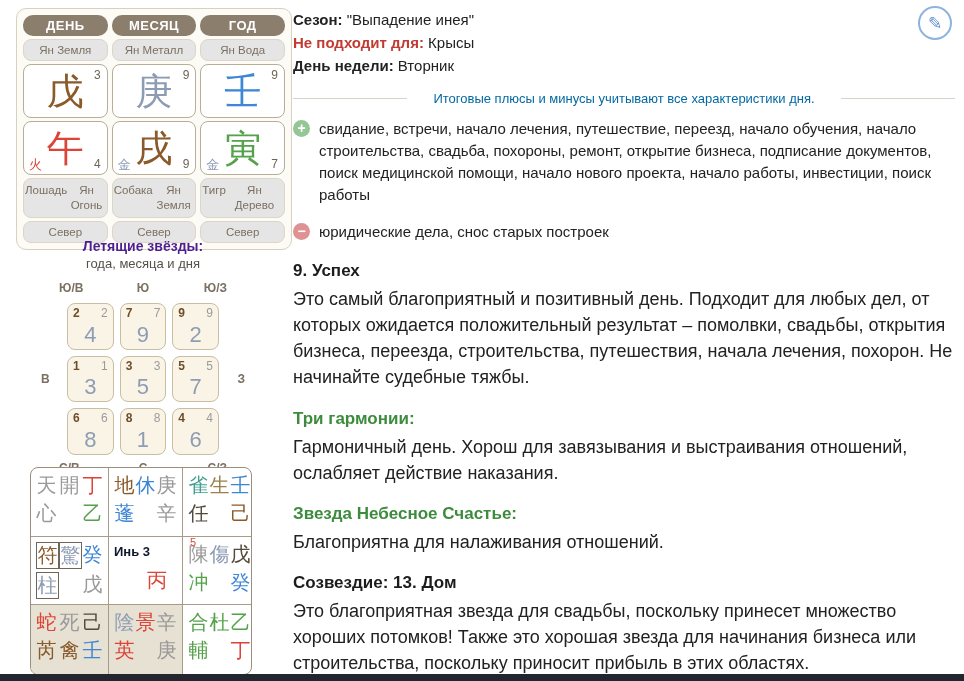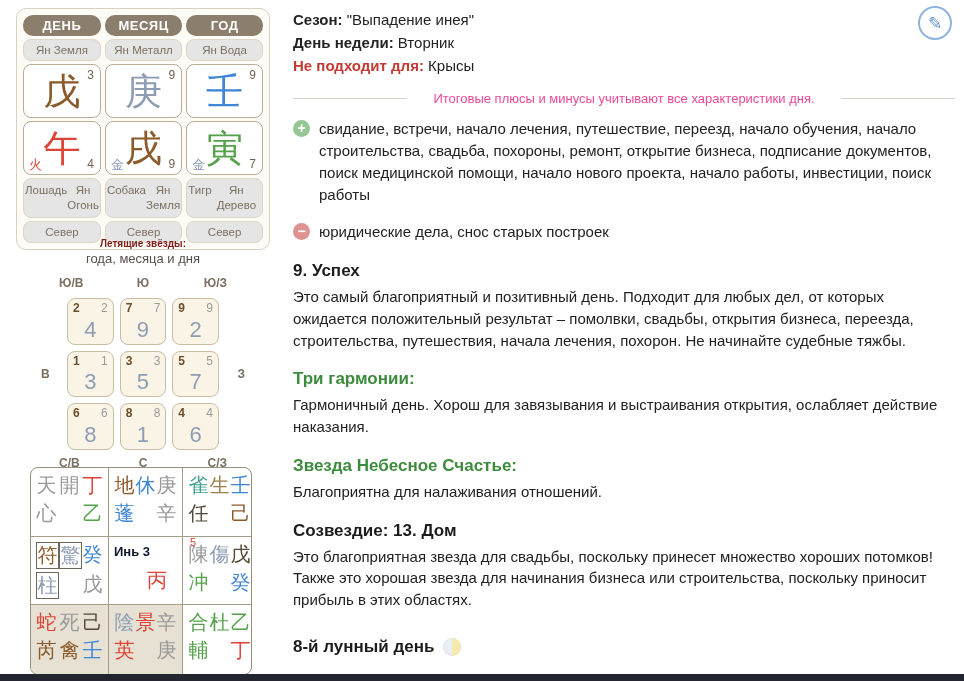--- a/index.html
+++ b/index.html
@@ -1,20 +1,20 @@
 <!DOCTYPE html>
 <html><head>
 <meta charset="utf-8">
 <style>
   html,body{margin:0;padding:0;background:#fff;}
   #app{position:relative;width:964px;height:681px;background:#ffffff;overflow:hidden;
        font-family:"Liberation Sans",sans-serif;color:#222;}
 
   
-  .pillars-panel{position:absolute;left:16px;top:8px;width:254px;box-sizing:border-box;
+  .pillars-panel{position:absolute;left:16px;top:8px;width:276px;box-sizing:border-box;
     border:1px solid #d9d0c0;border-radius:10px;background:#fdfbf5;padding:6px;
     display:grid;grid-template-columns:repeat(3,1fr);gap:4px;}
   .pcol{display:flex;flex-direction:column;gap:3px;}
   .pill-header{background:#8c7e6d;color:#fff;border-radius:10px;font-weight:bold;
     font-size:13px;text-align:center;padding:3px 0;letter-spacing:.5px;cursor:pointer;}
   .pill{background:#e5e5e5;border:1px solid #ddd5c6;border-radius:8px;font-size:11.5px;
     color:#7b7061;text-align:center;padding:4px 1px;}
   .charbox{position:relative;background:#fff;border:1px solid #b9ad97;border-radius:8px;
     height:52px;display:flex;align-items:center;justify-content:center;}
   .bigchar{font-size:37px;line-height:1;font-family:"DejaVu Sans",sans-serif;}
@@ -23,21 +23,21 @@
   .elem{position:absolute;bottom:3px;left:5px;font-size:13px;line-height:1;}
   .animal{line-height:1.3;display:flex;flex-direction:row;}
 
   
   .c-brown{color:#8a5a2a;} .c-slate{color:#8d9cb3;} .c-blue{color:#3e86d6;}
   .c-red{color:#dc4438;} .c-green{color:#55a24b;} .c-gray{color:#9a9a9a;}
   .c-dark{color:#54493a;} .c-teal{color:#3f9e8f;} .c-olive{color:#97824d;}
 
   
   .stars-panel{position:absolute;left:16px;top:238px;width:254px;text-align:center;}
-  .stars-title{font-weight:bold;font-size:10px;color:#7f1d1d;}
+  .stars-title{font-weight:bold;font-size:14px;color:#4c1d95;}
   .stars-sub{font-size:13px;color:#55504a;margin-top:2px;}
   .stars-area{position:relative;width:152px;height:152px;margin:32px auto 0;}
   .stars-grid{display:grid;grid-template-columns:repeat(3,1fr);grid-template-rows:repeat(3,1fr);
     gap:6px;width:100%;height:100%;}
   .fs-cell{position:relative;background:#f9f4e6;border:1px solid #c9bda3;border-radius:8px;
     display:flex;align-items:flex-end;justify-content:center;padding-bottom:3px;box-sizing:border-box;}
   .fs-main{font-size:22px;color:#8f9db4;line-height:1;}
   .fs-left{position:absolute;top:2px;left:5px;font-size:12px;font-weight:bold;color:#6e4e2a;}
   .fs-right{position:absolute;top:2px;right:5px;font-size:12px;color:#9b9b9b;}
   .dir{position:absolute;font-size:12px;font-weight:bold;color:#7b7061;}
@@ -64,30 +64,30 @@
   .qm-corner{position:absolute;right:15px;bottom:10px;font-size:20px;
     font-family:"DejaVu Sans",sans-serif;}
   .qm-sup{position:absolute;top:0px;left:7px;font-size:11px;line-height:1;}
 
   
   .content{position:absolute;left:293px;top:10px;width:662px;}
   .info-line{font-size:15px;line-height:1.32;margin-bottom:3px;color:#222;}
   .info-line b{font-weight:bold;text-align:right;}
   .info-line.unsuit b{color:#c23b32;}
   .divider{display:flex;align-items:center;gap:26px;margin:16px 0 12px;
-    color:#ec4899;font-size:13px;white-space:nowrap;}
+    color:#0369a1;font-size:13px;white-space:nowrap;}
   .divider .line{flex:1;height:1px;background:#d8d3ca;}
   .lrow{display:flex;gap:9px;font-size:15px;line-height:1.45;margin:8px 0 16px;color:#222;}
   .licon{flex-shrink:0;width:17px;height:17px;border-radius:50%;color:#fff;
     font-size:14px;line-height:16px;text-align:center;margin-top:2px;font-weight:bold;}
   .licon.plus{background:#95c795;}
   .licon.minus{background:#df9292;}
   .sec-h{font-size:17px;font-weight:bold;margin:18px 0 5px;color:#1c1c1c;}
   .sec-h.green{color:#3d8b3d;}
-  .sec-p{font-size:15px;line-height:1.45;margin:0;color:#222;}
+  .sec-p{font-size:18px;line-height:1.45;margin:0;color:#222;}
   .moon-line{display:flex;align-items:center;gap:8px;margin-top:26px;}
   .moon{width:18px;height:18px;border-radius:50%;
     background:linear-gradient(90deg,#e9eef4 50%,#f6e9ae 50%);
     box-shadow:0 0 1px rgba(0,0,0,.15) inset;}
 
   .edit-btn{position:absolute;right:12px;top:6px;width:34px;height:34px;border-radius:50%;
     border:2px solid #8fb3dd;background:#fff;color:#5b8fd4;display:flex;align-items:center;
     justify-content:center;font-size:17px;cursor:pointer;}
 
   .bottom-bar{position:absolute;left:0;bottom:0;width:964px;height:7px;background:#23262e;}
@@ -321,27 +321,27 @@
           <span class="qm-ch c-red">丁</span>
         </div>
       </div>
     </div>
 
   <div class="content">
     <div class="info-line">
       <b>Сезон:</b>
       <span>"Выпадение инея"</span>
     </div>
+    <div class="info-line unsuit">
+      <b>Не подходит для:</b>
+      <span>Крысы</span>
+    </div>
     <div class="info-line">
       <b>День недели:</b>
       <span>Вторник</span>
-    </div>
-    <div class="info-line unsuit">
-      <b>Не подходит для:</b>
-      <span>Крысы</span>
     </div>
 
     <div class="divider">
       <span class="line"></span>
       <span>Итоговые плюсы и минусы учитывают все характеристики дня.</span>
       <span class="line"></span>
     </div>
 
     <div class="lrow">
       <span class="licon plus">+</span>
@@ -349,21 +349,21 @@
     </div>
     <div class="lrow">
       <span class="licon minus">−</span>
       <span>юридические дела, снос старых построек</span>
     </div>
 
     <div class="sec-h">9. Успех</div>
     <p class="sec-p">Это самый благоприятный и позитивный день. Подходит для любых дел, от которых ожидается положительный результат – помолвки, свадьбы, открытия бизнеса, переезда, строительства, путешествия, начала лечения, похорон. Не начинайте судебные тяжбы.</p>
 
     <div class="sec-h green">Три гармонии:</div>
-    <p class="sec-p">Гармоничный день. Хорош для завязывания и выстраивания открытия, ослабляет действие наказания.</p>
+    <p class="sec-p">Гармоничный день. Хорош для завязывания и выстраивания отношений, ослабляет действие наказания.</p>
 
     <div class="sec-h green">Звезда Небесное Счастье:</div>
     <p class="sec-p">Благоприятна для налаживания отношений.</p>
 
     <div class="sec-h">Созвездие: 13. Дом</div>
     <p class="sec-p">Это благоприятная звезда для свадьбы, поскольку принесет множество хороших потомков! Также это хорошая звезда для начинания бизнеса или строительства, поскольку приносит прибыль в этих областях.</p>
 
     <div class="moon-line">
       <span class="sec-h" style="margin:0;">8-й лунный день</span>
       <span class="moon"></span>

